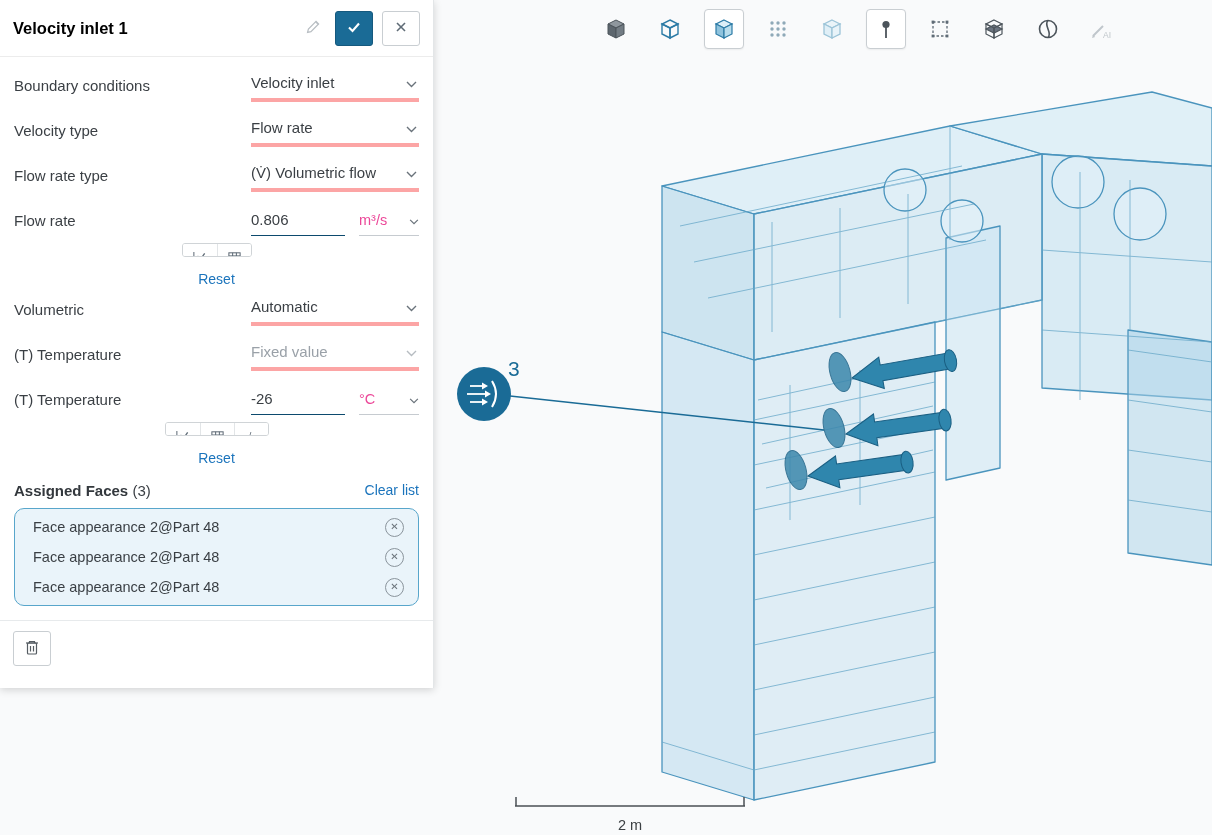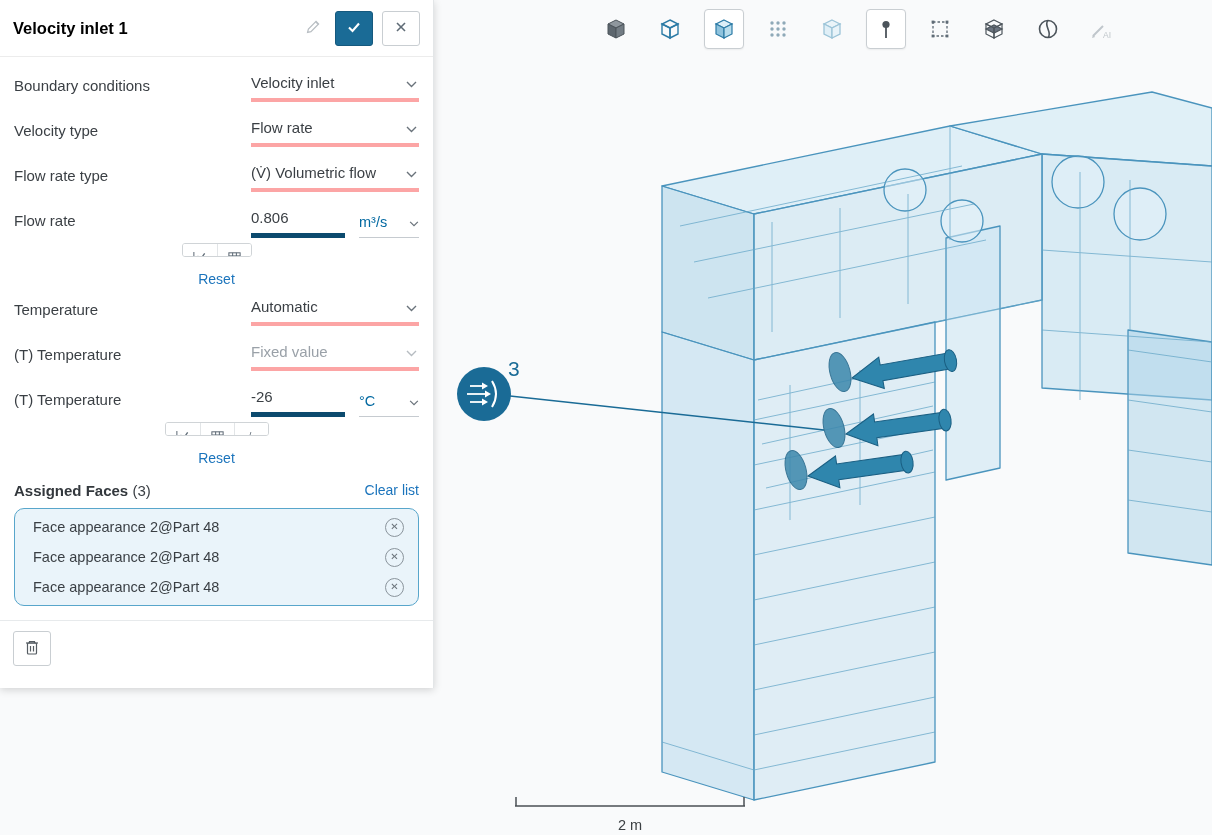--- a/index.html
+++ b/index.html
@@ -29,24 +29,24 @@
   .panel-body { padding:6px 14px 0; }
   .row { display:flex; align-items:center; height:45px; }
   .row-label { flex:1; font-size:15px; color:#3a3f44; padding-right:8px; }
   .control { width:168px; }
   .select { display:flex; align-items:center; justify-content:space-between; border-bottom:4px solid #fca5a5;
             padding:5px 2px 7px 0; font-size:15px; color:#3a3f44; cursor:pointer; }
   .select .chev { color:#6a737b; flex:none; }
   .select.disabled { color:#9aa1a8; }
   .select.disabled .chev { color:#b6bcc1; }
   .split { display:flex; gap:14px; width:168px; align-items:flex-end; }
-  .num-input { width:94px; border:none; border-bottom:5px solid #0c4a6e; font-size:15px; color:#3a3f44;
+  .num-input { width:94px; border:none; border-bottom:1px solid #0c4a6e; font-size:15px; color:#3a3f44;
                padding:5px 0 7px; background:transparent; outline:none; font-family:inherit; }
   .unit-select { flex:1; display:flex; align-items:center; justify-content:space-between;
-                 border-bottom:1px solid #c6cbd0; padding:5px 0 7px; font-size:14.5px; color:#0369a1; cursor:pointer; }
+                 border-bottom:1px solid #c6cbd0; padding:5px 0 7px; font-size:14.5px; color:#ec4899; cursor:pointer; }
   .unit-select .chev { color:#6a737b; }
 
   .actions-row { height:44px; display:flex; align-items:center; justify-content:flex-end; gap:14px;flex-direction:column; }
   .btn-group { display:flex; border:1px solid #d0d4d7; border-radius:3px; overflow:hidden; background:#fff; }
   .tool-btn { width:34px; height:29px; display:grid; place-items:center; background:#fff; border:none;
               border-left:1px solid #e2e5e7; cursor:pointer; color:#5f6b76; padding:0; }
   .tool-btn:first-child { border-left:none; }
   .sqrt-glyph { font-size:12.5px; color:#5f6b76; }
   .link { color:#1b74bc; font-size:14px; cursor:pointer; background:none; border:none; font-family:inherit; }
 
@@ -363,21 +363,21 @@
                 <line x1="6" y1="3" x2="6" y2="13"></line>
                 <line x1="10" y1="3" x2="10" y2="13"></line>
             </svg>
           </span>
         </button>
       </div>
       <button class="link">Reset</button>
     </div>
 
     <div class="row">
-      <div class="row-label">Temperature</div>
+      <div class="row-label">Volumetric</div>
       <div class="control">
         <div class="select">
           <span>Automatic</span>
           <span class="chev">
             <svg width="11" height="7" viewBox="0 0 11 7" fill="none" stroke="currentColor" stroke-width="1.4">
                 <path d="M1 1 L5.5 5.5 L10 1"></path>
               </svg>
           </span>
         </div>
       </div>

